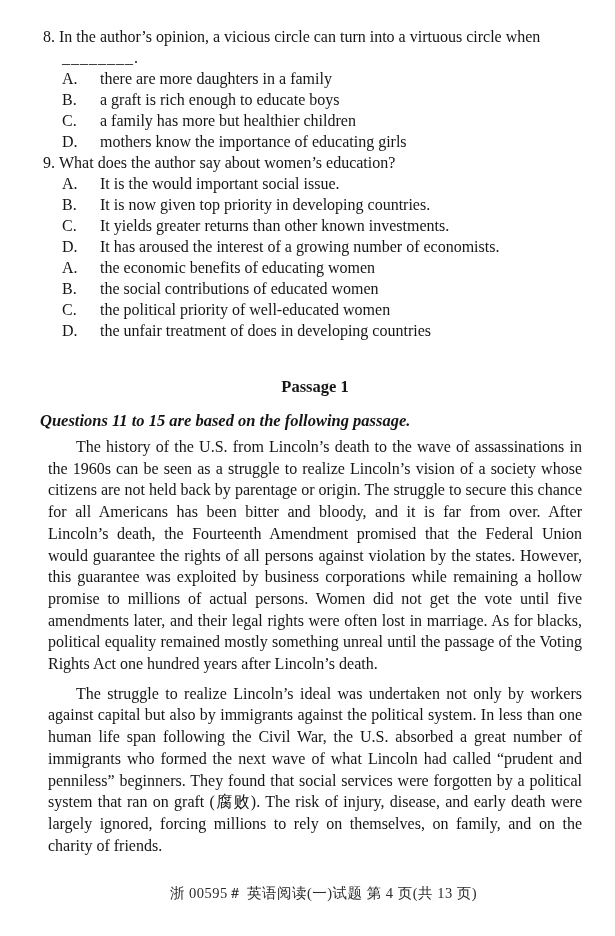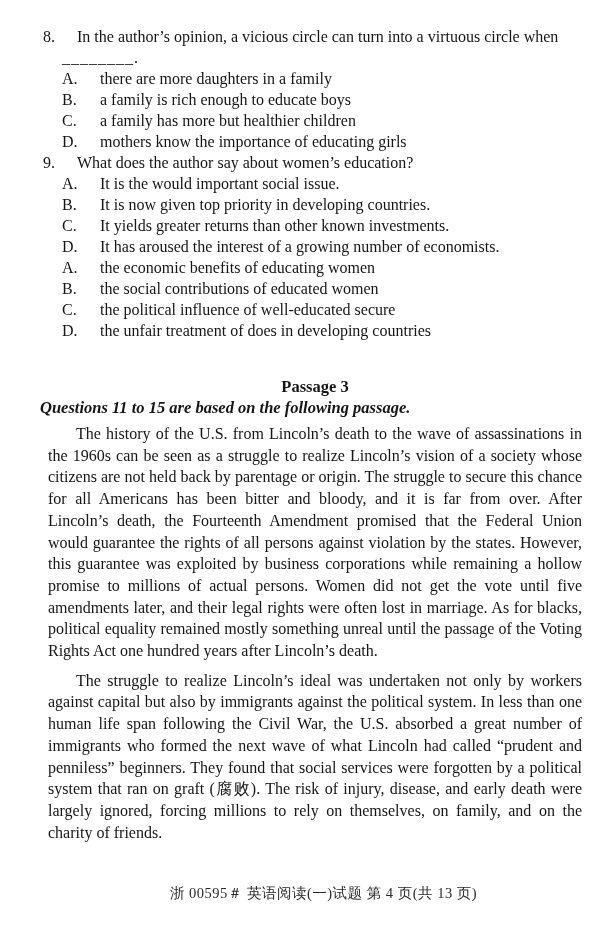--- a/index.html
+++ b/index.html
@@ -19,38 +19,39 @@
     width: 615px;
     height: 936px;
     padding: 26px 25px 0 40px;
     position: relative;
   }
 
   
   .question-block { margin-left: -7px; }
   .q-line { display: flex; line-height: 21px; font-size: 16px; }
   .q-num { width: 22px; flex-shrink: 0; text-align: right; }
-  .q-text { margin-left: 22px; flex: 1; }
+  .q-text { margin-left: 4px; flex: 1; }
   .q-blank { margin-left: 29px; line-height: 21px; font-size: 16px; letter-spacing: 1px; }
   .option { display: flex; margin-left: 29px; line-height: 21px; font-size: 16px; }
   .opt-label { width: 22px; flex-shrink: 0; }
   .opt-text { margin-left: 16px; flex: 1; }
 
   
   .passage-heading {
     text-align: center;
     font-weight: bold;
     font-size: 16.5px;
     margin-top: 35px;
     line-height: 21px;
   }
   .passage-instruction {
     font-weight: bold;
     font-style: italic;
     font-size: 16.5px;
+    margin-top: 13px;
     line-height: 22px;
   }
   .passage-paragraph {
     font-size: 16px;
     line-height: 21.7px;
     text-align: justify;
     text-indent: 28px;
     margin: 8px;
   }
   .passage-paragraph:first-of-type { margin-top: 4px; }
@@ -78,21 +79,21 @@
       <span class="q-num">8.</span>
       <span class="q-text">In the author’s opinion, a vicious circle can turn into a virtuous circle when</span>
     </div>
     <div class="q-blank">________.</div>
     <div class="option">
       <span class="opt-label">A.</span>
       <span class="opt-text">there are more daughters in a family</span>
     </div>
     <div class="option">
       <span class="opt-label">B.</span>
-      <span class="opt-text">a family is rich enough to educate boys</span>
+      <span class="opt-text">a graft is rich enough to educate boys</span>
     </div>
     <div class="option">
       <span class="opt-label">C.</span>
       <span class="opt-text">a family has more but healthier children</span>
     </div>
     <div class="option">
       <span class="opt-label">D.</span>
       <span class="opt-text">mothers know the importance of educating girls</span>
     </div>
   </div>
@@ -124,28 +125,28 @@
     <div class="option">
       <span class="opt-label">A.</span>
       <span class="opt-text">the economic benefits of educating women</span>
     </div>
     <div class="option">
       <span class="opt-label">B.</span>
       <span class="opt-text">the social contributions of educated women</span>
     </div>
     <div class="option">
       <span class="opt-label">C.</span>
-      <span class="opt-text">the political influence of well-educated secure</span>
+      <span class="opt-text">the political priority of well-educated women</span>
     </div>
     <div class="option">
       <span class="opt-label">D.</span>
       <span class="opt-text">the unfair treatment of does in developing countries</span>
     </div>
   </div>
 
-  <div class="passage-heading">Passage 3</div>
+  <div class="passage-heading">Passage 1</div>
   <div class="passage-instruction">Questions 11 to 15 are based on the following passage.</div>
   <p class="passage-paragraph">The history of the U.S. from Lincoln’s death to the wave of assassinations in the 1960s can be seen as a struggle to realize Lincoln’s vision of a society whose citizens are not held back by parentage or origin. The struggle to secure this chance for all Americans has been bitter and bloody, and it is far from over. After Lincoln’s death, the Fourteenth Amendment promised that the Federal Union would guarantee the rights of all persons against violation by the states. However, this guarantee was exploited by business corporations while remaining a hollow promise to millions of actual persons. Women did not get the vote until five amendments later, and their legal rights were often lost in marriage. As for blacks, political equality remained mostly something unreal until the passage of the Voting Rights Act one hundred years after Lincoln’s death.</p>
   <p class="passage-paragraph">The struggle to realize Lincoln’s ideal was undertaken not only by workers against capital but also by immigrants against the political system. In less than one human life span following the Civil War, the U.S. absorbed a great number of immigrants who formed the next wave of what Lincoln had called “prudent and penniless” beginners. They found that social services were forgotten by a political system that ran on graft (腐败). The risk of injury, disease, and early death were largely ignored, forcing millions to rely on themselves, on family, and on the charity of friends.</p>
 
   <div class="page-footer">浙 00595＃ 英语阅读(一)试题 第 4 页(共 13 页)</div>
 
 </div>
 
 </body></html>

